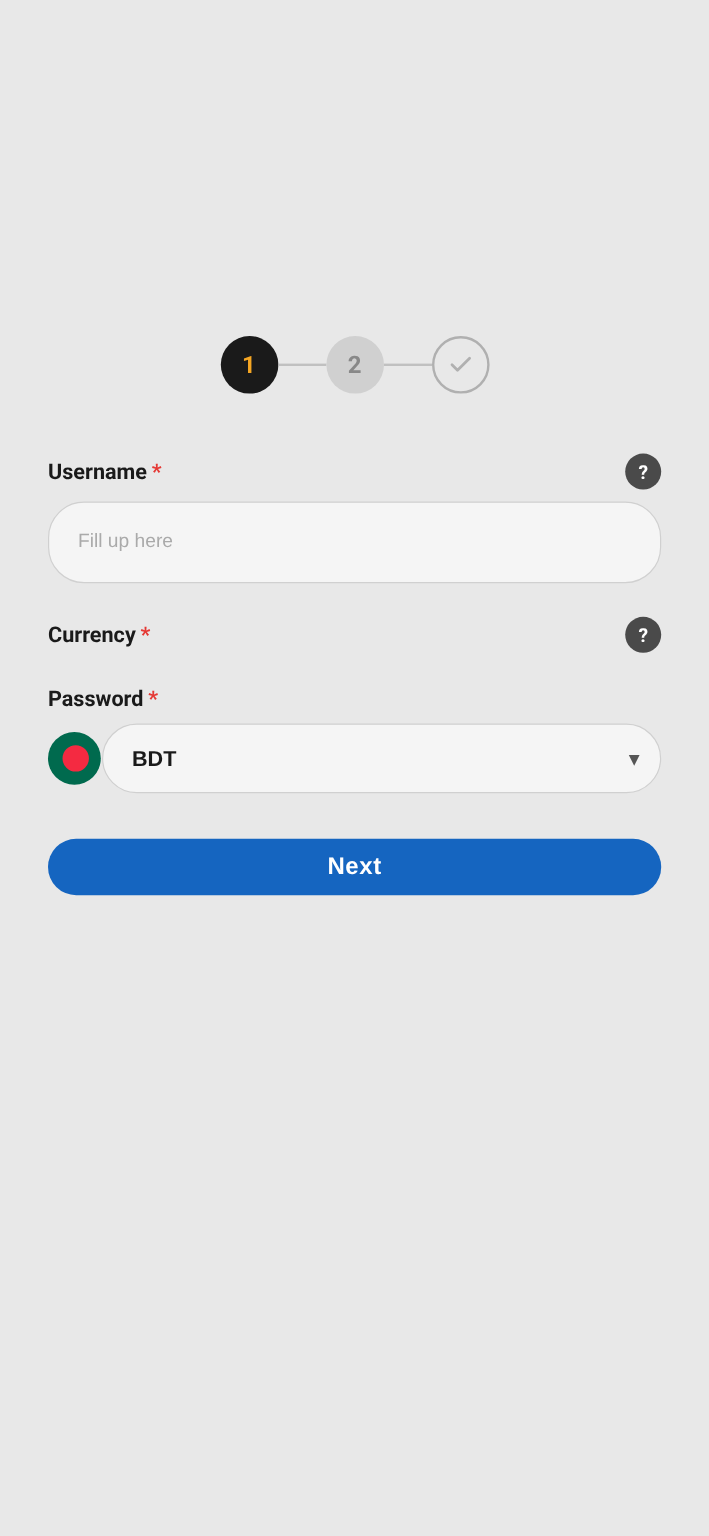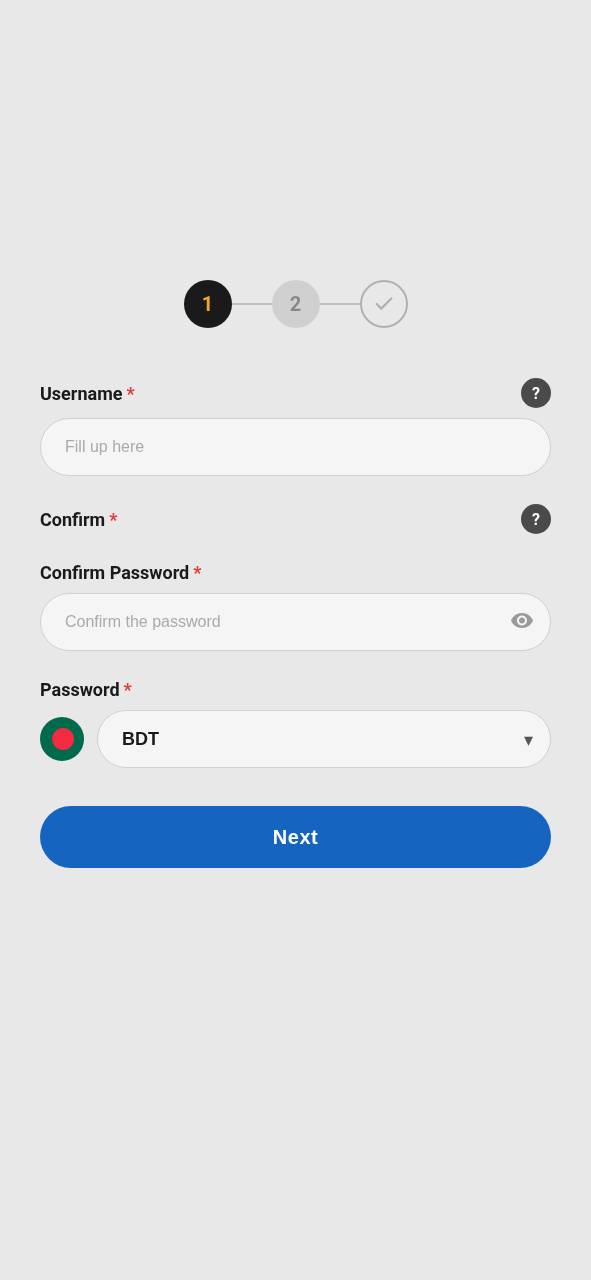--- a/index.html
+++ b/index.html
@@ -111,21 +111,21 @@
       flex-shrink: 0;
     }
 
     .input-wrapper {
       position: relative;
       width: 100%;
     }
 
     .text-input {
       width: 100%;
-      height: 58px;
+      height: 68px;
       border-radius: 30px;
       border: 1.5px solid #d0d0d0;
       background-color: #f5f5f5;
       padding: 0 50px 0 24px;
       font-size: 16px;
       color: #888;
       outline: none;
     }
 
     .text-input::placeholder {
@@ -139,21 +139,21 @@
       transform: translateY(-50%);
       color: #888;
       font-size: 20px;
       cursor: pointer;
     }
 
     
     .currency-row {
       display: flex;
       align-items: center;
-      gap: 13px;
+      gap: 1px;
       width: 100%;
     }
 
     .flag-icon {
       width: 44px;
       height: 44px;
       border-radius: 50%;
       flex-shrink: 0;
       overflow: hidden;
       position: relative;
@@ -197,21 +197,21 @@
       top: 50%;
       transform: translateY(-50%);
       color: #555;
       font-size: 18px;
       pointer-events: none;
     }
 
     
     .next-button {
       width: 100%;
-      height: 62px;
+      height: 47px;
       border-radius: 32px;
       background-color: #1565c0;
       color: white;
       font-size: 20px;
       font-weight: 700;
       border: none;
       cursor: pointer;
       margin-top: 10px;
       letter-spacing: 0.5px;
     }
@@ -257,44 +257,29 @@
       </div>
       <div class="input-wrapper">
         <input type="text" class="text-input" placeholder="Fill up here" style="">
       </div>
     </div>
 
     
     <div class="field-group">
       <div class="field-label-row">
         <span class="field-label">
-          <span>Confirm</span><span class="required-star">*</span>
+          <span>Currency</span><span class="required-star">*</span>
         </span>
         <div class="help-icon">
           <span>?</span>
         </div>
       </div>
     </div>
 
     
-    <div class="field-group">
-      <div class="field-label-row">
-        <span class="field-label">
-          <span>Confirm Password</span><span class="required-star">*</span>
-        </span>
-      </div>
-      <div class="input-wrapper">
-        <input type="password" class="text-input" placeholder="Confirm the password" style="">
-        <span class="eye-icon">
-          <svg width="22" height="16" viewBox="0 0 22 16" fill="none" xmlns="http://www.w3.org/2000/svg">
-            <path d="M11 0C6 0 1.73 3.11 0 7.5 1.73 11.89 6 15 11 15s9.27-3.11 11-7.5C20.27 3.11 16 0 11 0zm0 12.5c-2.76 0-5-2.24-5-5s2.24-5 5-5 5 2.24 5 5-2.24 5-5 5zm0-8c-1.66 0-3 1.34-3 3s1.34 3 3 3 3-1.34 3-3-1.34-3-3-3z" fill="#999"></path>
-          </svg>
-        </span>
-      </div>
-    </div>
 
     
     <div class="field-group">
       <div class="field-label-row">
         <span class="field-label">
           <span>Password</span><span class="required-star">*</span>
         </span>
       </div>
       <div class="currency-row">
         <div class="flag-icon">

